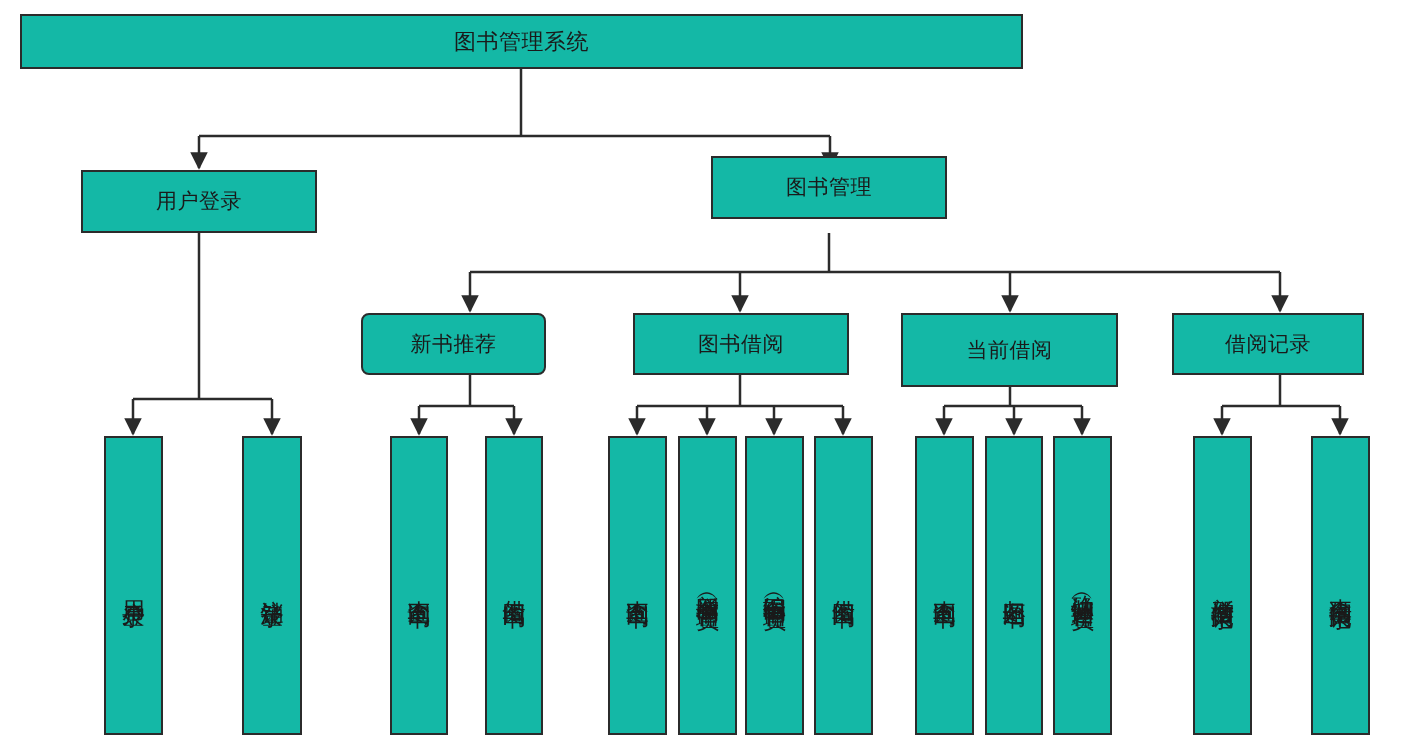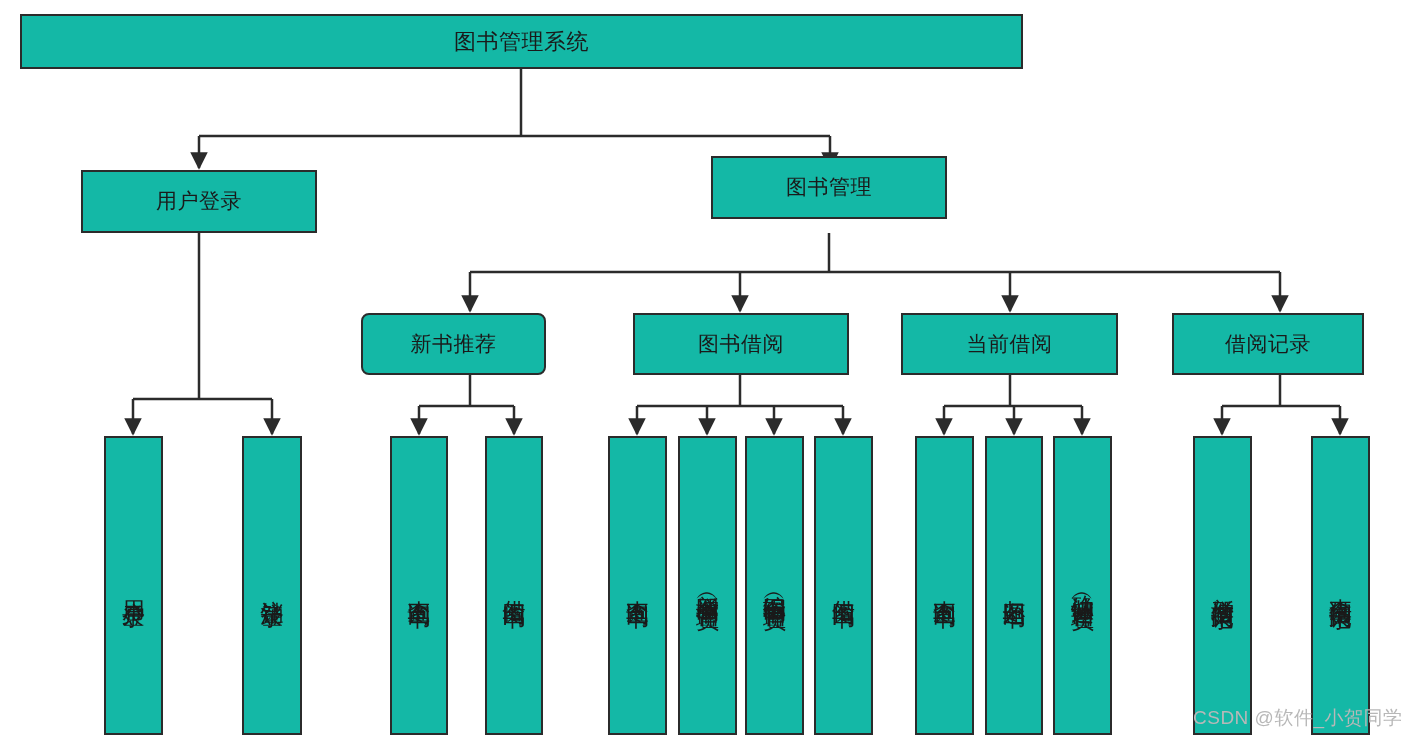--- a/index.html
+++ b/index.html
@@ -135,21 +135,21 @@
   <div class="node horizontal" style="left:711px; top:156px; width:236px; height:63px;">
     <span class="label">图书管理</span>
   </div>
 
   <div class="node horizontal" style="left:361px; top:313px; width:185px; height:62px;border-radius:8px;">
     <span class="label">新书推荐</span>
   </div>
   <div class="node horizontal" style="left:633px; top:313px; width:216px; height:62px;">
     <span class="label">图书借阅</span>
   </div>
-  <div class="node horizontal" style="left:901px; top:313px; width:217px; height:62px;">
+  <div class="node horizontal" style="left:901px; top:313px; width:217px; height:74px;">
     <span class="label">当前借阅</span>
   </div>
   <div class="node horizontal" style="left:1172px; top:313px; width:192px; height:62px;">
     <span class="label">借阅记录</span>
   </div>
 
   <div class="node vertical" style="left:104px; top:436px; width:59px; height:299px;">
     <span class="label">用户登录</span>
   </div>
   <div class="node vertical" style="left:242px; top:436px; width:60px; height:299px;">
@@ -182,15 +182,14 @@
   <div class="node vertical" style="left:1053px; top:436px; width:59px; height:299px;">
     <span class="label">确认归还（管理员）</span>
   </div>
   <div class="node vertical" style="left:1193px; top:436px; width:59px; height:299px;">
     <span class="label">新增借阅记录</span>
   </div>
   <div class="node vertical" style="left:1311px; top:436px; width:59px; height:299px;">
     <span class="label">查询借阅记录</span>
   </div>
 
-  <div class="watermark" style="left:1193px; top:705px;">CSDN @软件_小贺同学</div>
 
 </div>
 
 </body></html>

